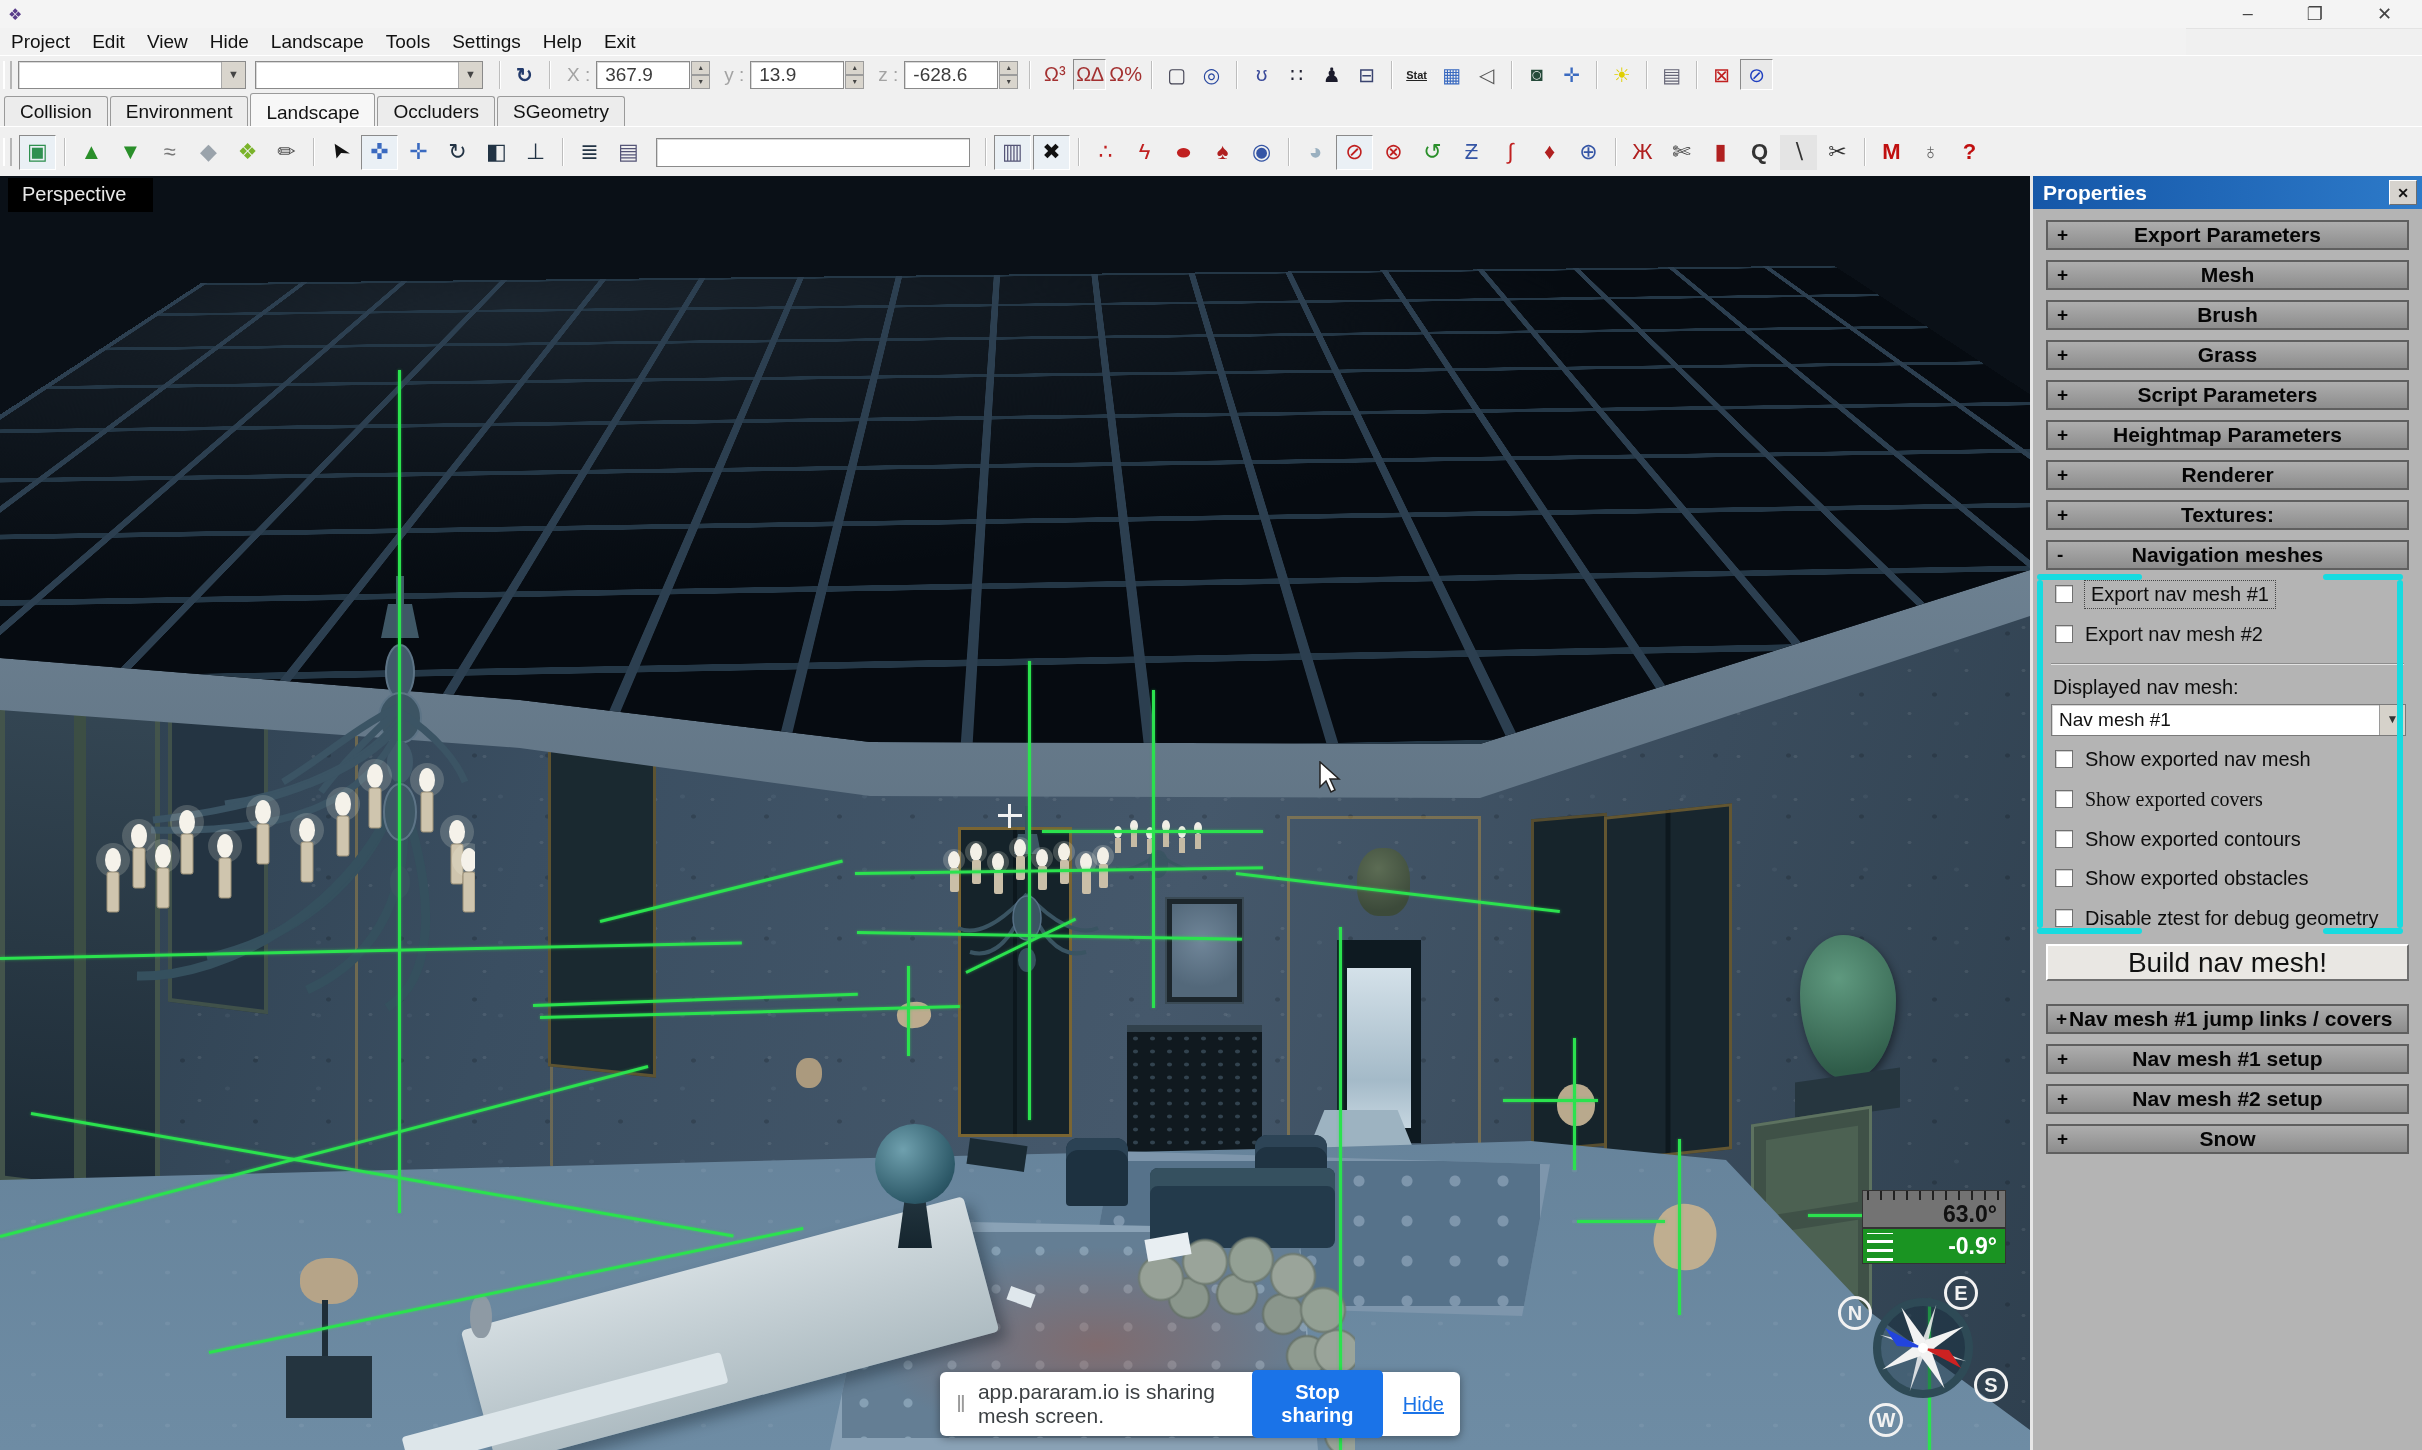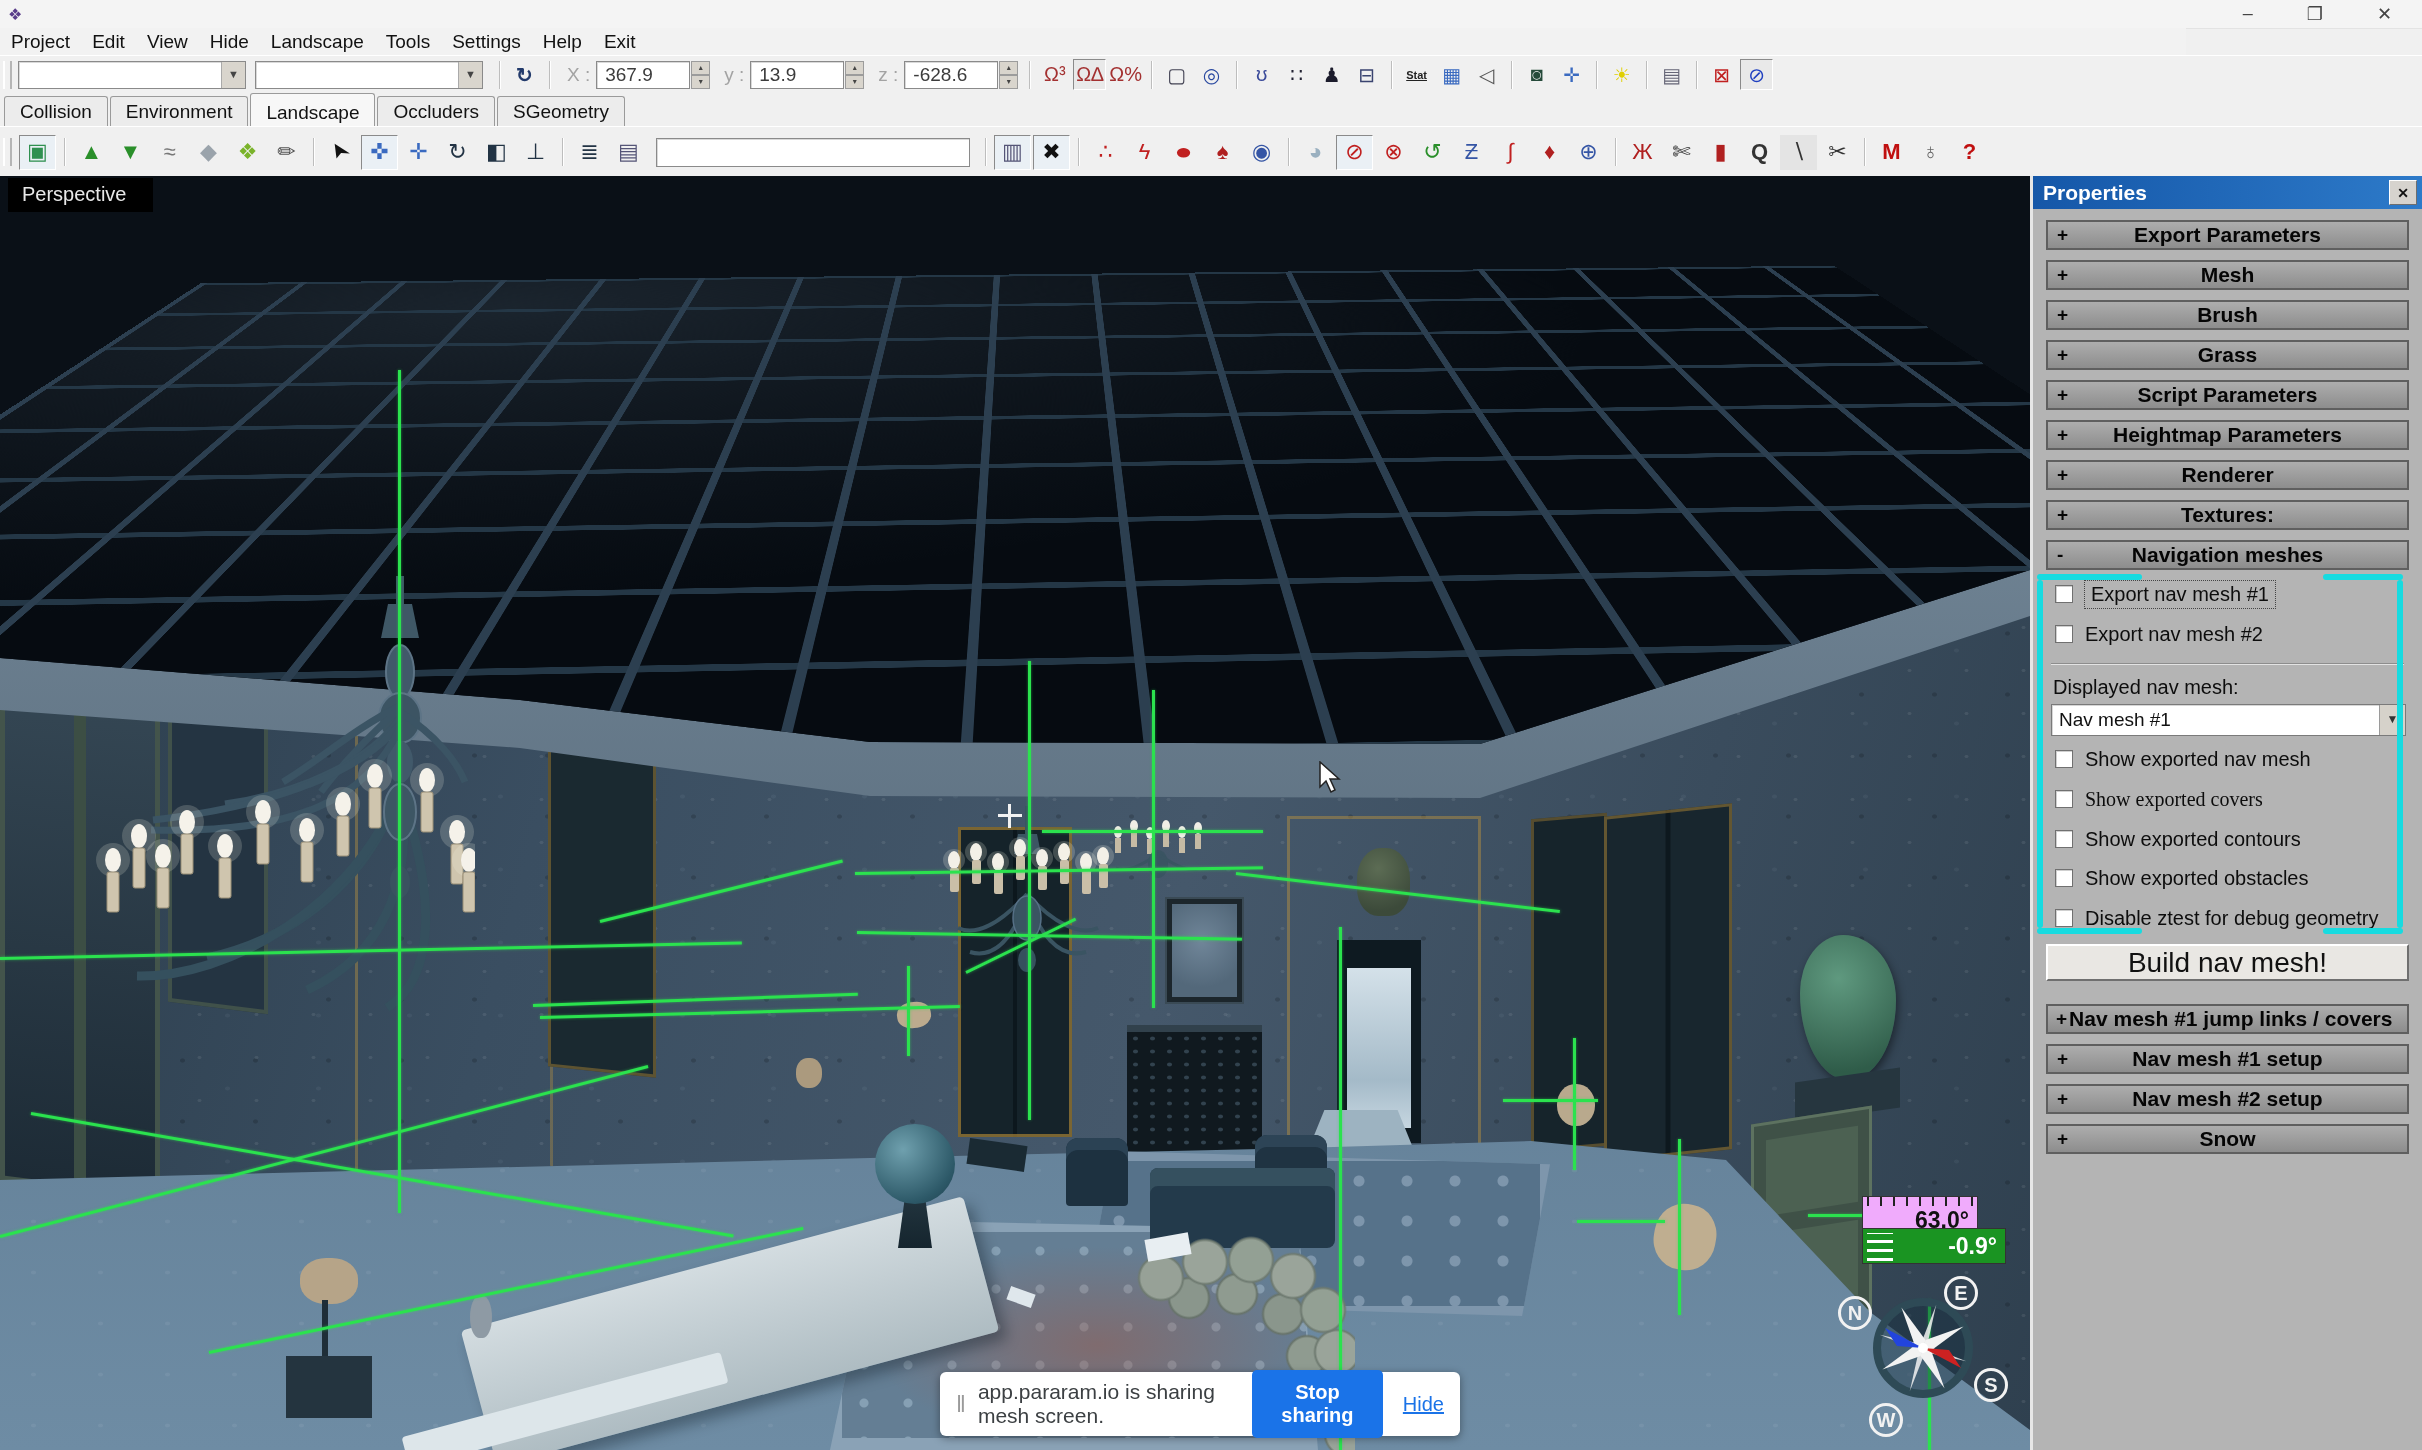--- a/index.html
+++ b/index.html
@@ -149,22 +149,22 @@
   .blobA{left:897px;top:826px;width:34px;height:26px;background:#bcab8e;border-radius:45%;transform:rotate(-8deg);}
   .blobB{left:1557px;top:908px;width:38px;height:42px;background:#b9a98d;border-radius:48%;}
   .blobC{left:1654px;top:1028px;width:62px;height:66px;background:#bfae90;border-radius:46%;transform:rotate(10deg);}
   .sconce{left:796px;top:882px;width:26px;height:30px;background:#ab9a7e;border-radius:45%;}
   .gline{background:#2be24e;box-shadow:0 0 3px rgba(40,230,80,.55);}
   .gh{height:3px;transform-origin:left center;}
   .gv{width:3px;}
   .xhair b{position:absolute;background:#f2f2f2;}
   .cursor{width:26px;height:34px;}
   
-  .cyaw{left:1862px;top:1014px;width:116px;height:38px;background:#f0abfc;border:1px solid #333;
-        color:#111;font-size:23px;font-weight:bold;text-align:right;line-height:46px;padding-right:8px;box-sizing:border-box;margin-top:6px;}
+  .cyaw{left:1862px;top:1014px;width:144px;height:38px;background:#737373;border:1px solid #333;
+        color:#111;font-size:23px;font-weight:bold;text-align:right;line-height:46px;padding-right:8px;box-sizing:border-box;}
   .cyaw::before{content:"";position:absolute;left:4px;top:0;right:4px;height:9px;
         background-image:repeating-linear-gradient(90deg,#222 0 2px,transparent 2px 13px);}
   .cpitch{left:1862px;top:1052px;width:144px;height:36px;background:#1a9422;border:1px solid #333;
         color:#fff;font-size:23px;font-weight:bold;text-align:right;line-height:34px;padding-right:8px;box-sizing:border-box;}
   .cpitch::before{content:"";position:absolute;left:4px;top:4px;width:26px;height:28px;
         background-image:repeating-linear-gradient(0deg,#fff 0 3px,transparent 3px 9px);}
   .dirlbl{width:34px;height:34px;border:3px solid #f2f2f2;border-radius:50%;color:#f2f2f2;
           font-size:20px;font-weight:bold;display:flex;align-items:center;justify-content:center;box-sizing:border-box;}
   
   .sharebar{position:absolute;left:940px;top:1372px;width:520px;height:64px;background:#fff;border-radius:6px;

